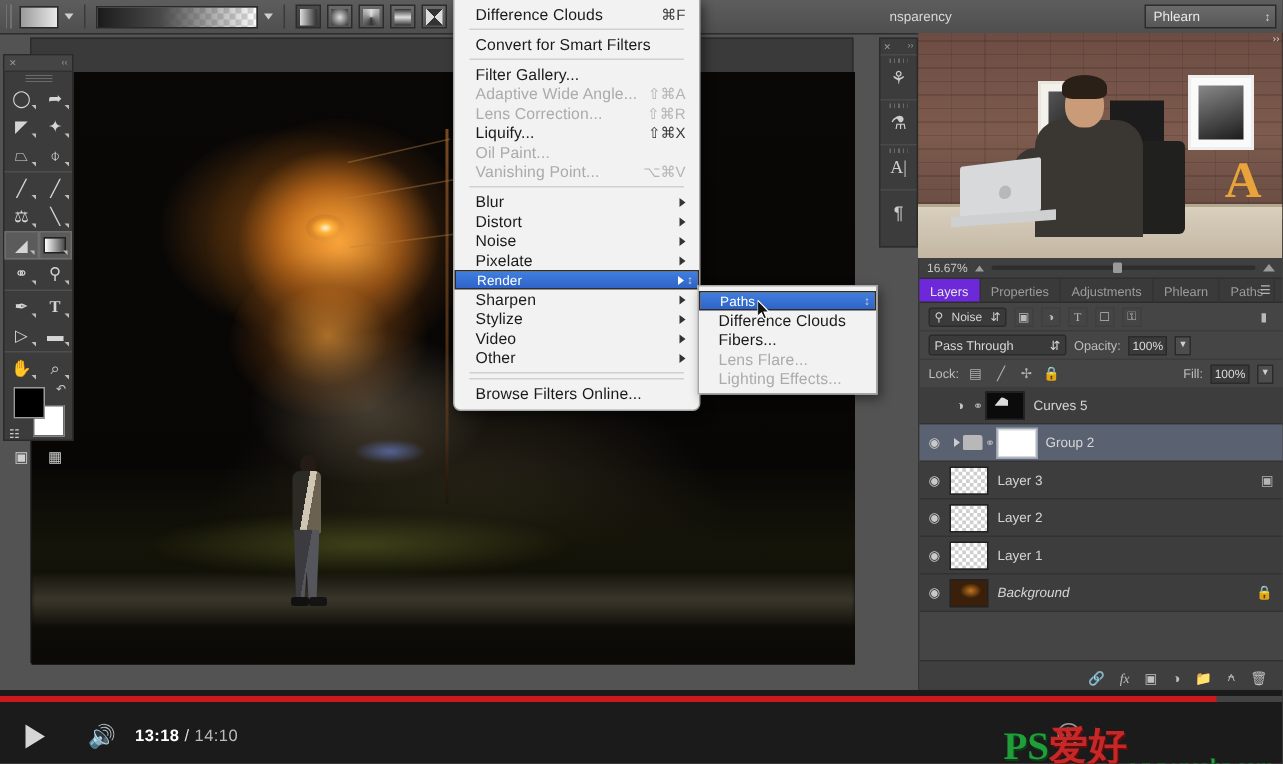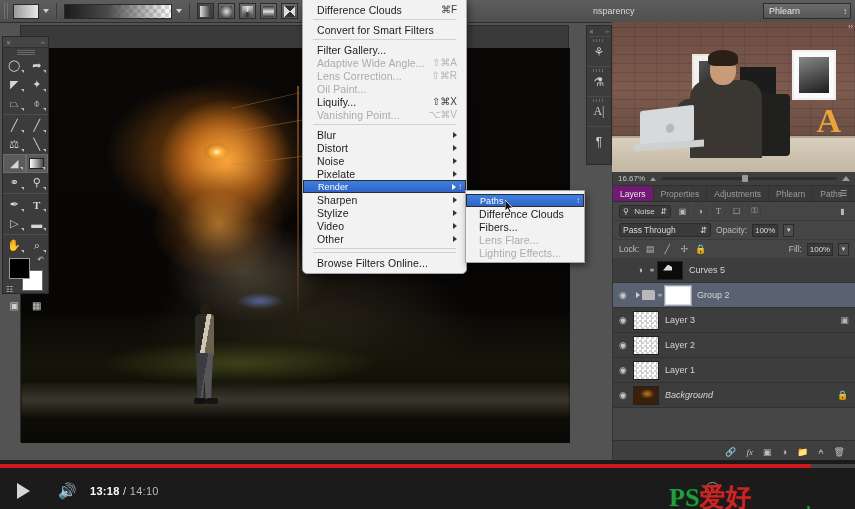--- a/index.html
+++ b/index.html
@@ -194,21 +194,21 @@
   .navknob{position:absolute;left:46%;top:-2px;width:6px;height:7px;background:#9a9a9a;
     border-radius:1px;}
   .navmt{width:0;height:0;border-left:4px solid transparent;border-right:4px solid transparent;
     border-bottom:5px solid #9a9a9a;}
   .navmt.sm{border-left-width:3px;border-right-width:3px;border-bottom-width:4px;}
 
   #tabs{height:16px;display:flex;align-items:stretch;background:#3a3a3a;
     border-bottom:1px solid #2c2c2c;font-size:8.5px;position:relative;}
   #tabs .tab{padding:0 7px;display:flex;align-items:center;color:#9d9d9d;
     border-right:1px solid #333;}
-  #tabs .tab.active{background:#701a75;color:#e6e6e6;}
+  #tabs .tab.active{background:#6d28d9;color:#e6e6e6;}
   #tabs .menuico{position:absolute;right:4px;top:4px;width:11px;height:8px;
     color:#b4b4b4;font-size:8px;line-height:8px;}
 
   .prow{height:19px;display:flex;align-items:center;gap:5px;padding:0 6px;
     border-bottom:1px solid #3c3c3c;color:#bdbdbd;font-size:8.5px;}
   .kindsel{width:52px;height:13px;background:#3a3a3a;border:1px solid #2b2b2b;
     border-radius:2px;display:flex;align-items:center;justify-content:space-between;
     padding:0 3px;color:#d2d2d2;font-size:8px;}
   .filtico{width:13px;height:13px;border:1px solid #3f3f3f;display:flex;align-items:center;
     justify-content:center;color:#b9b9b9;font-size:8px;}
@@ -403,26 +403,26 @@
       <span class="lbl">Filter Gallery...</span>
     </div>
     <div class="mi dim">
       <span class="lbl">Adaptive Wide Angle...</span>
       <span class="key">⇧⌘A</span>
     </div>
     <div class="mi dim">
       <span class="lbl">Lens Correction...</span>
       <span class="key">⇧⌘R</span>
     </div>
+    <div class="mi">
+      <span class="lbl">Liquify...</span>
+      <span class="key">⇧⌘X</span>
+    </div>
     <div class="mi dim">
       <span class="lbl">Oil Paint...</span>
-    </div>
-    <div class="mi">
-      <span class="lbl">Liquify...</span>
-      <span class="key">⇧⌘X</span>
     </div>
     <div class="mi dim">
       <span class="lbl">Vanishing Point...</span>
       <span class="key">⌥⌘V</span>
     </div>
     <div class="msep"></div>
     <div class="mi">
       <span class="lbl">Blur</span>
       <div class="arw"></div>
     </div>

